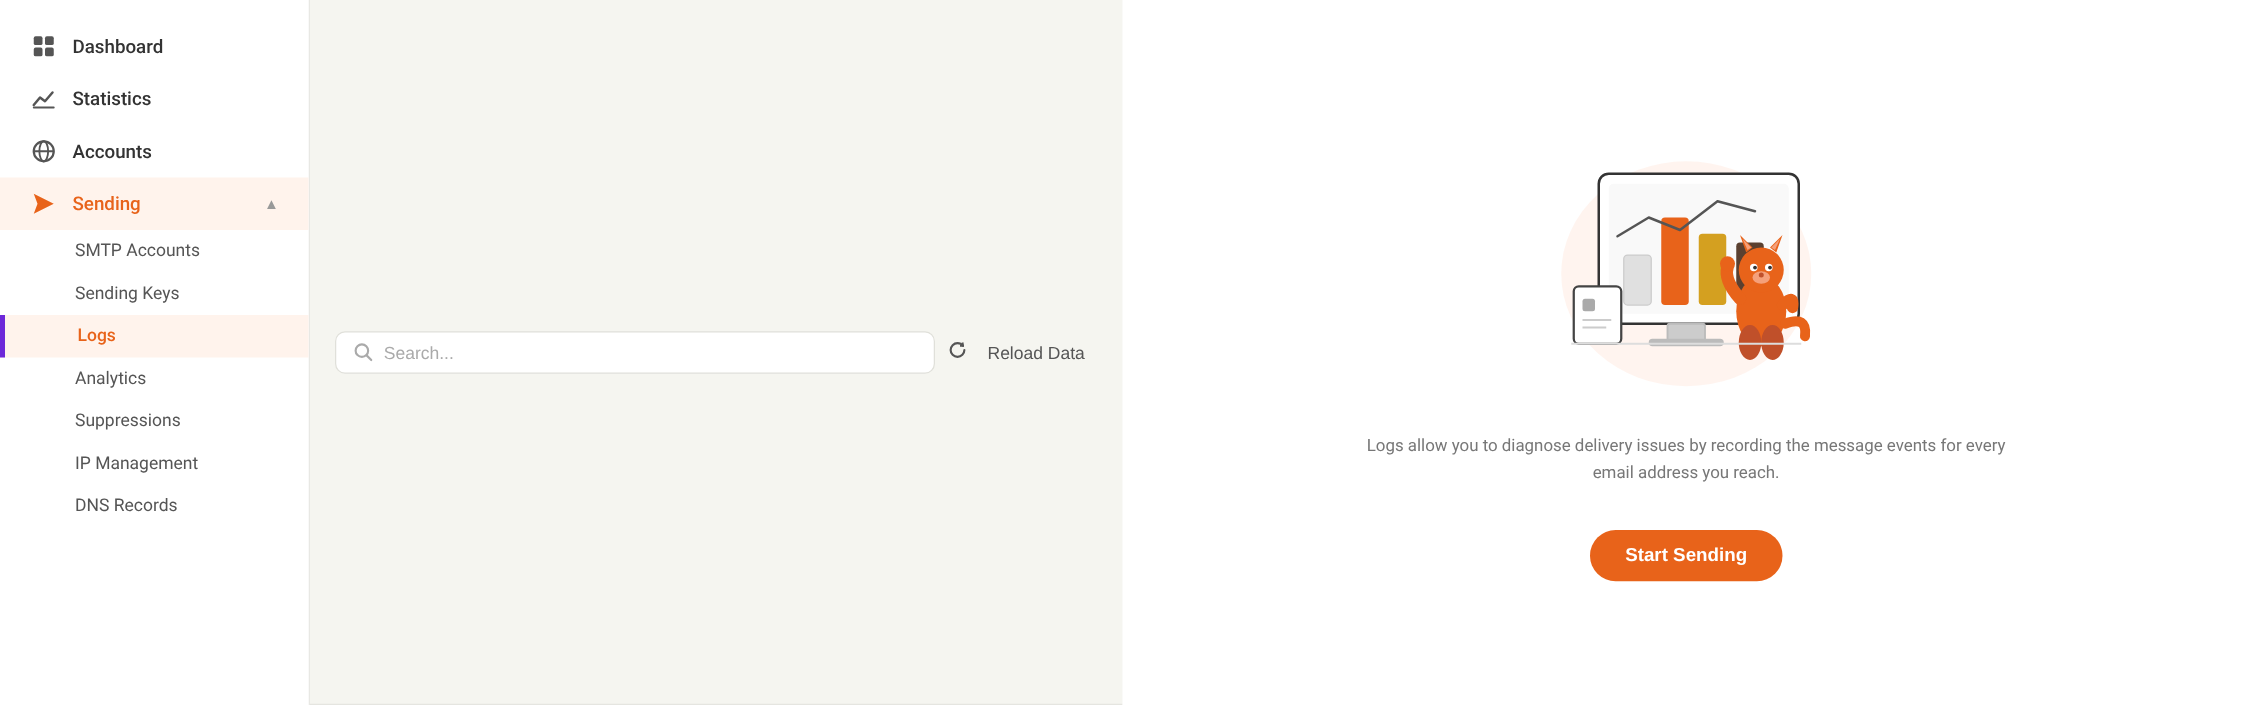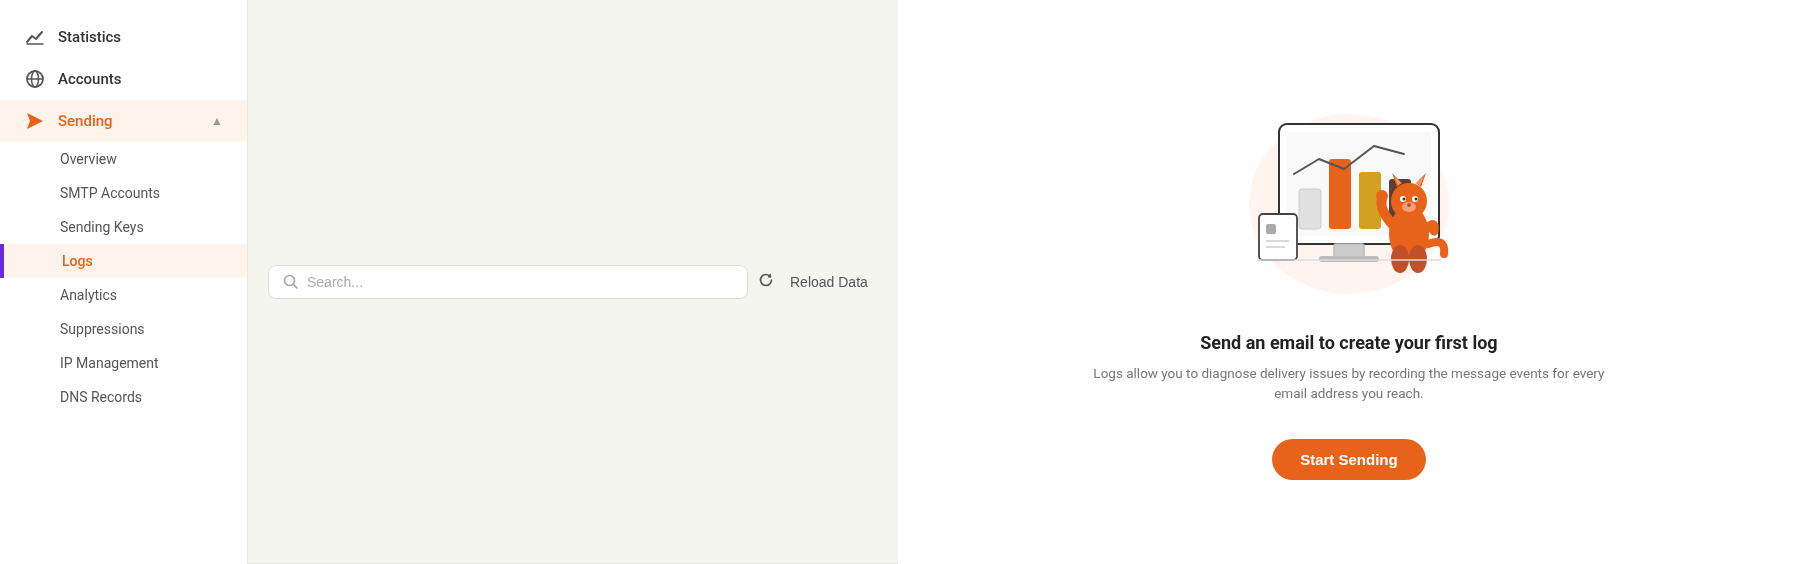--- a/index.html
+++ b/index.html
@@ -196,20 +196,31 @@
     .illustration-svg {
       width: 260px;
       height: 220px;
     }
   </style>
 </head>
 <body>
 
 <nav class="sidebar">
 
+  <div class="sidebar-item">
+    <span class="icon">
+      <svg width="20" height="20" viewBox="0 0 20 20" fill="none">
+        <rect x="2" y="2" width="7" height="7" rx="1.5" fill="#555"></rect>
+        <rect x="11" y="2" width="7" height="7" rx="1.5" fill="#555"></rect>
+        <rect x="2" y="11" width="7" height="7" rx="1.5" fill="#555"></rect>
+        <rect x="11" y="11" width="7" height="7" rx="1.5" fill="#555"></rect>
+      </svg>
+    </span>
+    <span>Dashboard</span>
+  </div>
 
   <div class="sidebar-item">
     <span class="icon">
       <svg width="20" height="20" viewBox="0 0 20 20" fill="none">
         <polyline points="2,15 7,9 11,12 17,5" stroke="#555" stroke-width="2" fill="none" stroke-linecap="round" stroke-linejoin="round"></polyline>
         <line x1="2" y1="17" x2="18" y2="17" stroke="#555" stroke-width="1.5" stroke-linecap="round"></line>
       </svg>
     </span>
     <span>Statistics</span>
   </div>
@@ -229,23 +240,20 @@
     <span class="icon">
       <svg width="20" height="20" viewBox="0 0 20 20" fill="none">
         <polygon points="2,2 18,10 2,18 5,10" fill="#e8631a"></polygon>
       </svg>
     </span>
     <span>Sending</span>
     <span class="chevron">▲</span>
   </div>
 
   <div class="sidebar-submenu">
-    <div class="sidebar-subitem">
-      <span>Overview</span>
-    </div>
     <div class="sidebar-subitem">
       <span>SMTP Accounts</span>
     </div>
     <div class="sidebar-subitem">
       <span>Sending Keys</span>
     </div>
     <div class="sidebar-subitem active">
       <span>Logs</span>
     </div>
     <div class="sidebar-subitem">
@@ -344,19 +352,18 @@
           <ellipse cx="26" cy="90" rx="9" ry="14" fill="#c0502a"></ellipse>
           <ellipse cx="44" cy="90" rx="9" ry="14" fill="#c0502a"></ellipse>
 
           <path d="M54,75 Q72,68 70,85" stroke="#e8631a" stroke-width="8" stroke-linecap="round" fill="none"></path>
         </g>
 
         <line x1="38" y1="176" x2="222" y2="176" stroke="#ddd" stroke-width="1.5"></line>
       </svg>
     </div>
 
-    <h2 class="empty-title">Send an email to create your first log</h2>
     <p class="empty-subtitle">Logs allow you to diagnose delivery issues by recording the message events for every email address you reach.</p>
     <button class="start-btn">Start Sending</button>
 
   </div>
 
 </main>
 
 </body></html>

